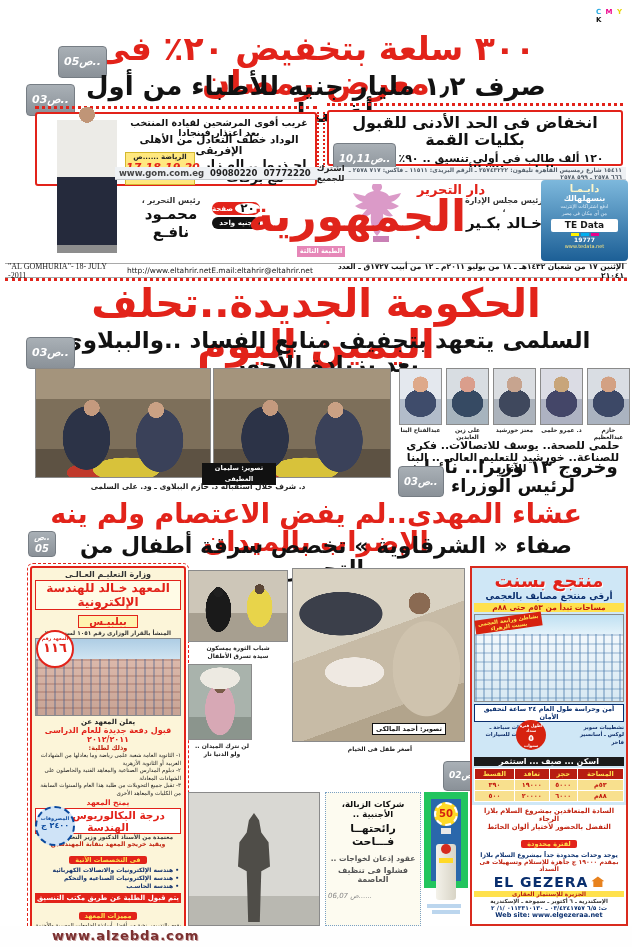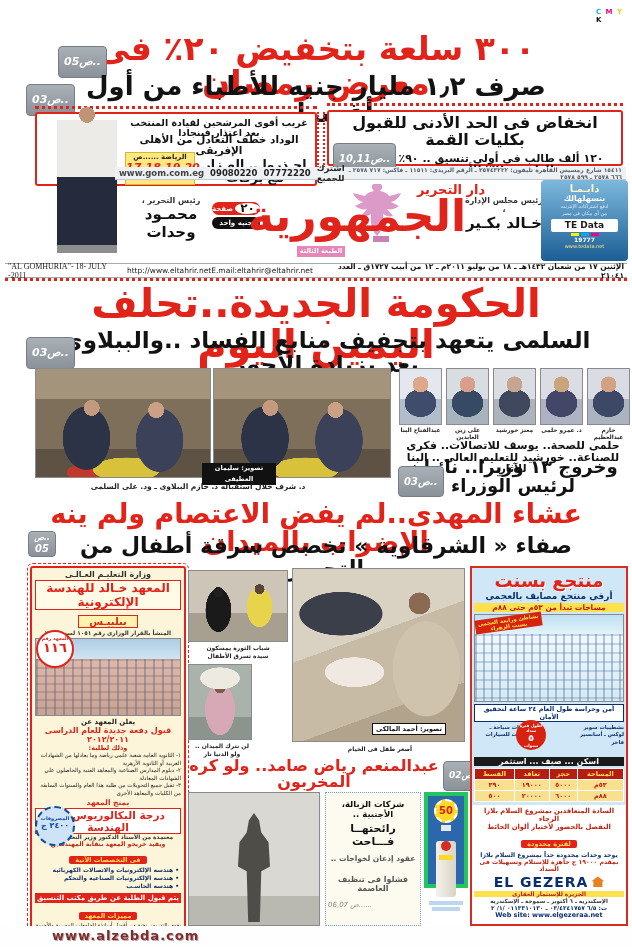--- a/index.html
+++ b/index.html
@@ -114,21 +114,21 @@
     <div style="display:flex;gap:6px;align-items:center;font-weight:900;font-size:8.5px;color:#222;">
       <span>اشترك للجميع</span>
       <span class="ltr">07772220</span>
       <span class="ltr">09080220</span>
       <span class="ltr" style="color:#444">www.gom.com.eg</span>
     </div>
   </div>
 
   <div class="abs" style="left:125px;top:196px;width:92px;text-align:center;">
     <div style="font-size:8px;color:#333;font-weight:bold;">رئيس التحرير ،</div>
-    <div style="font-size:15px;font-weight:900;color:#111;">محمـود وحدات</div>
+    <div style="font-size:15px;font-weight:900;color:#111;">محمـود نافـع</div>
   </div>
 
   <div class="abs" style="left:212px;top:202px;width:48px;text-align:center;">
     <div style="background:#e2231a;border-radius:8px;color:#fff;font-size:7px;font-weight:900;display:flex;align-items:center;justify-content:center;gap:2px;height:13px;">
       <span style="background:#fff;color:#111;border-radius:50%;width:32px;height:11px;line-height:11px;display:inline-block;font-size:12px;">٢٠</span>
       <span>صفحة</span>
     </div>
     <div style="background:#111;border-radius:8px;color:#fff;font-size:7px;font-weight:900;height:12px;line-height:12px;margin-top:2px;">جنيه واحد</div>
   </div>
 
@@ -252,36 +252,35 @@
   <div class="abs ph umbrella" style="left:188px;top:664px;width:64px;height:76px;"></div>
   <div class="abs cap" style="left:184px;top:742px;width:76px;font-size:6px;">
     <div>لن نترك الميدان ..</div>
     <div>ولو الدنيا نار</div>
   </div>
 
   <div class="abs ph bigph" style="left:292px;top:568px;width:173px;height:174px;"></div>
   <div class="abs creditw" style="left:372px;top:723px;width:72px;font-size:6.5px;line-height:10px;">تصوير: أحمد المالكى</div>
   <div class="abs cap" style="left:300px;top:745px;width:160px;font-size:6px;">أصغر طفل فى الخيام</div>
 
-  <div class="abs hl" style="left:186px;top:758px;width:256px;font-size:16px;">عبدالمنعم رياض صامد.. ولو كره المخربون</div>
   <div class="abs badge" style="left:443px;top:761px;font-size:9px;">..ص02</div>
 
   <div class="abs ph statuebg" style="left:188px;top:792px;width:132px;height:134px;">
     <div class="statue"></div>
   </div>
 
   <div class="abs" style="left:325px;top:792px;width:96px;height:134px;border:1px dotted #7aa0c4;background:#fdfbf0;text-align:center;padding:6px 2px;box-sizing:border-box;">
     <div style="font-size:8.5px;font-weight:900;color:#111;">شركات الزبالة، الأجنبية ..</div>
     <div style="font-size:11px;font-weight:900;color:#111;margin-top:3px;">رائحتهــا فـــاحت</div>
     <div style="font-size:7.5px;font-weight:bold;color:#555;margin-top:6px;">عقود إذعان لخواجات ..</div>
-    <div style="font-size:8px;font-weight:bold;color:#555;margin-top:12px;">فشلوا فى تنظيف العاصمة</div>
+    <div style="font-size:8px;font-weight:bold;color:#555;margin-top:3px;">فشلوا فى تنظيف العاصمة</div>
     <div style="font-size:7px;font-style:italic;color:#888;margin-top:8px;text-align:left;">......ص 06,07</div>
   </div>
 
-  <div class="abs" style="left:424px;top:792px;width:44px;height:96px;background:#2a67ab;border:4px solid #22c55e;box-sizing:border-box;">
+  <div class="abs" style="left:424px;top:792px;width:44px;height:96px;background:#2a67ab;border:7px solid #22c55e;box-sizing:border-box;">
     <div style="width:24px;height:24px;background:#ffd927;border-radius:50%;margin:3px auto 0;border:2px dashed #fff;box-sizing:border-box;text-align:center;line-height:20px;font-size:10px;font-weight:900;color:#d6220f;" class="ltr">50</div>
     <div style="width:10px;height:6px;background:#e8e8e8;margin:2px auto 0;"></div>
     <div style="width:20px;height:56px;background:linear-gradient(90deg,#f4f2ea,#d8d4c6);border-radius:3px;margin:0 auto;position:relative;">
       <div style="width:10px;height:10px;background:#d62b1e;border-radius:50%;margin:10px auto 0;"></div>
       <div style="width:14px;height:5px;background:#ffd927;margin:4px auto 0;"></div>
     </div>
     <div style="width:34px;height:4px;background:#bcd6ee;margin:4px auto 0;"></div>
     <div style="width:28px;height:4px;background:#bcd6ee;margin:2px auto 0;"></div>
   </div>
 

